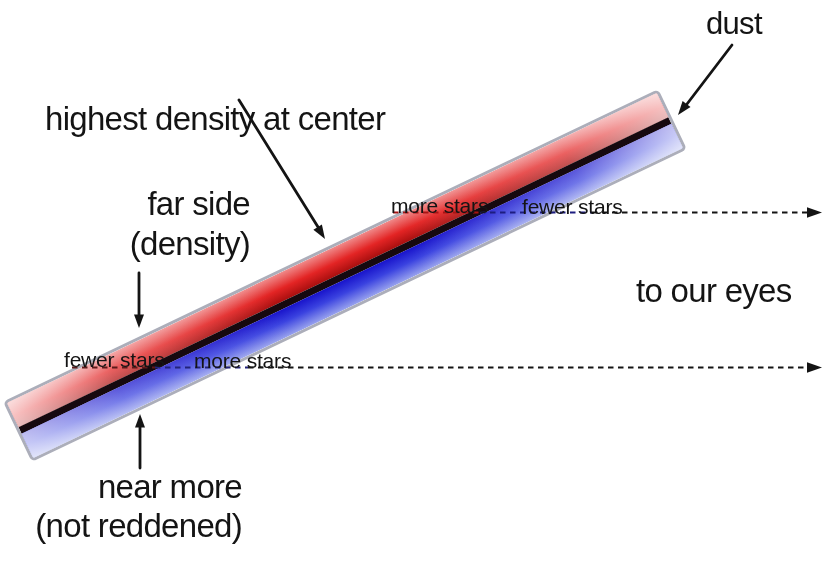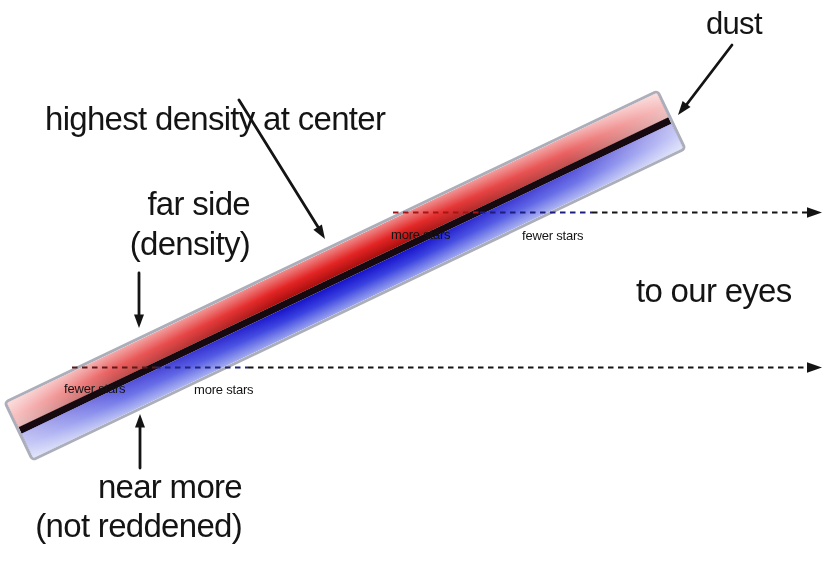--- a/index.html
+++ b/index.html
@@ -35,21 +35,21 @@
   .arrow-head{fill:var(--arrow-color,#141414);stroke:none;}
   .dash{stroke-width:2.2;fill:none;stroke-dasharray:5.5 4.5;}
   .dash-red{stroke:var(--dash-over-red,#a81414);}
   .dash-blue{stroke:var(--dash-over-blue,#1d1d80);}
   .dash-maroon{stroke:var(--dash-over-pale-red,#5e1a1a);}
   .dash-navy{stroke:var(--dash-over-pale-blue,#23237a);}
   .dash-black{stroke:var(--arrow-color,#141414);}
   
   .lbl{position:absolute;white-space:nowrap;}
   .lbl.big{font-size:33px;letter-spacing:-0.7px;line-height:1.2;}
-  .lbl.small{font-size:13px;letter-spacing:-0.2px;line-height:1;margin-top:33px;}
+  .lbl.small{font-size:21px;letter-spacing:-0.2px;line-height:1;}
   .lbl.center{text-align:right;}
 </style>
 </head>
 <body>
 
 <div class="canvas">
 
   <div class="bar">
     <div class="half red"></div>
     <div class="dust-lane"></div>

